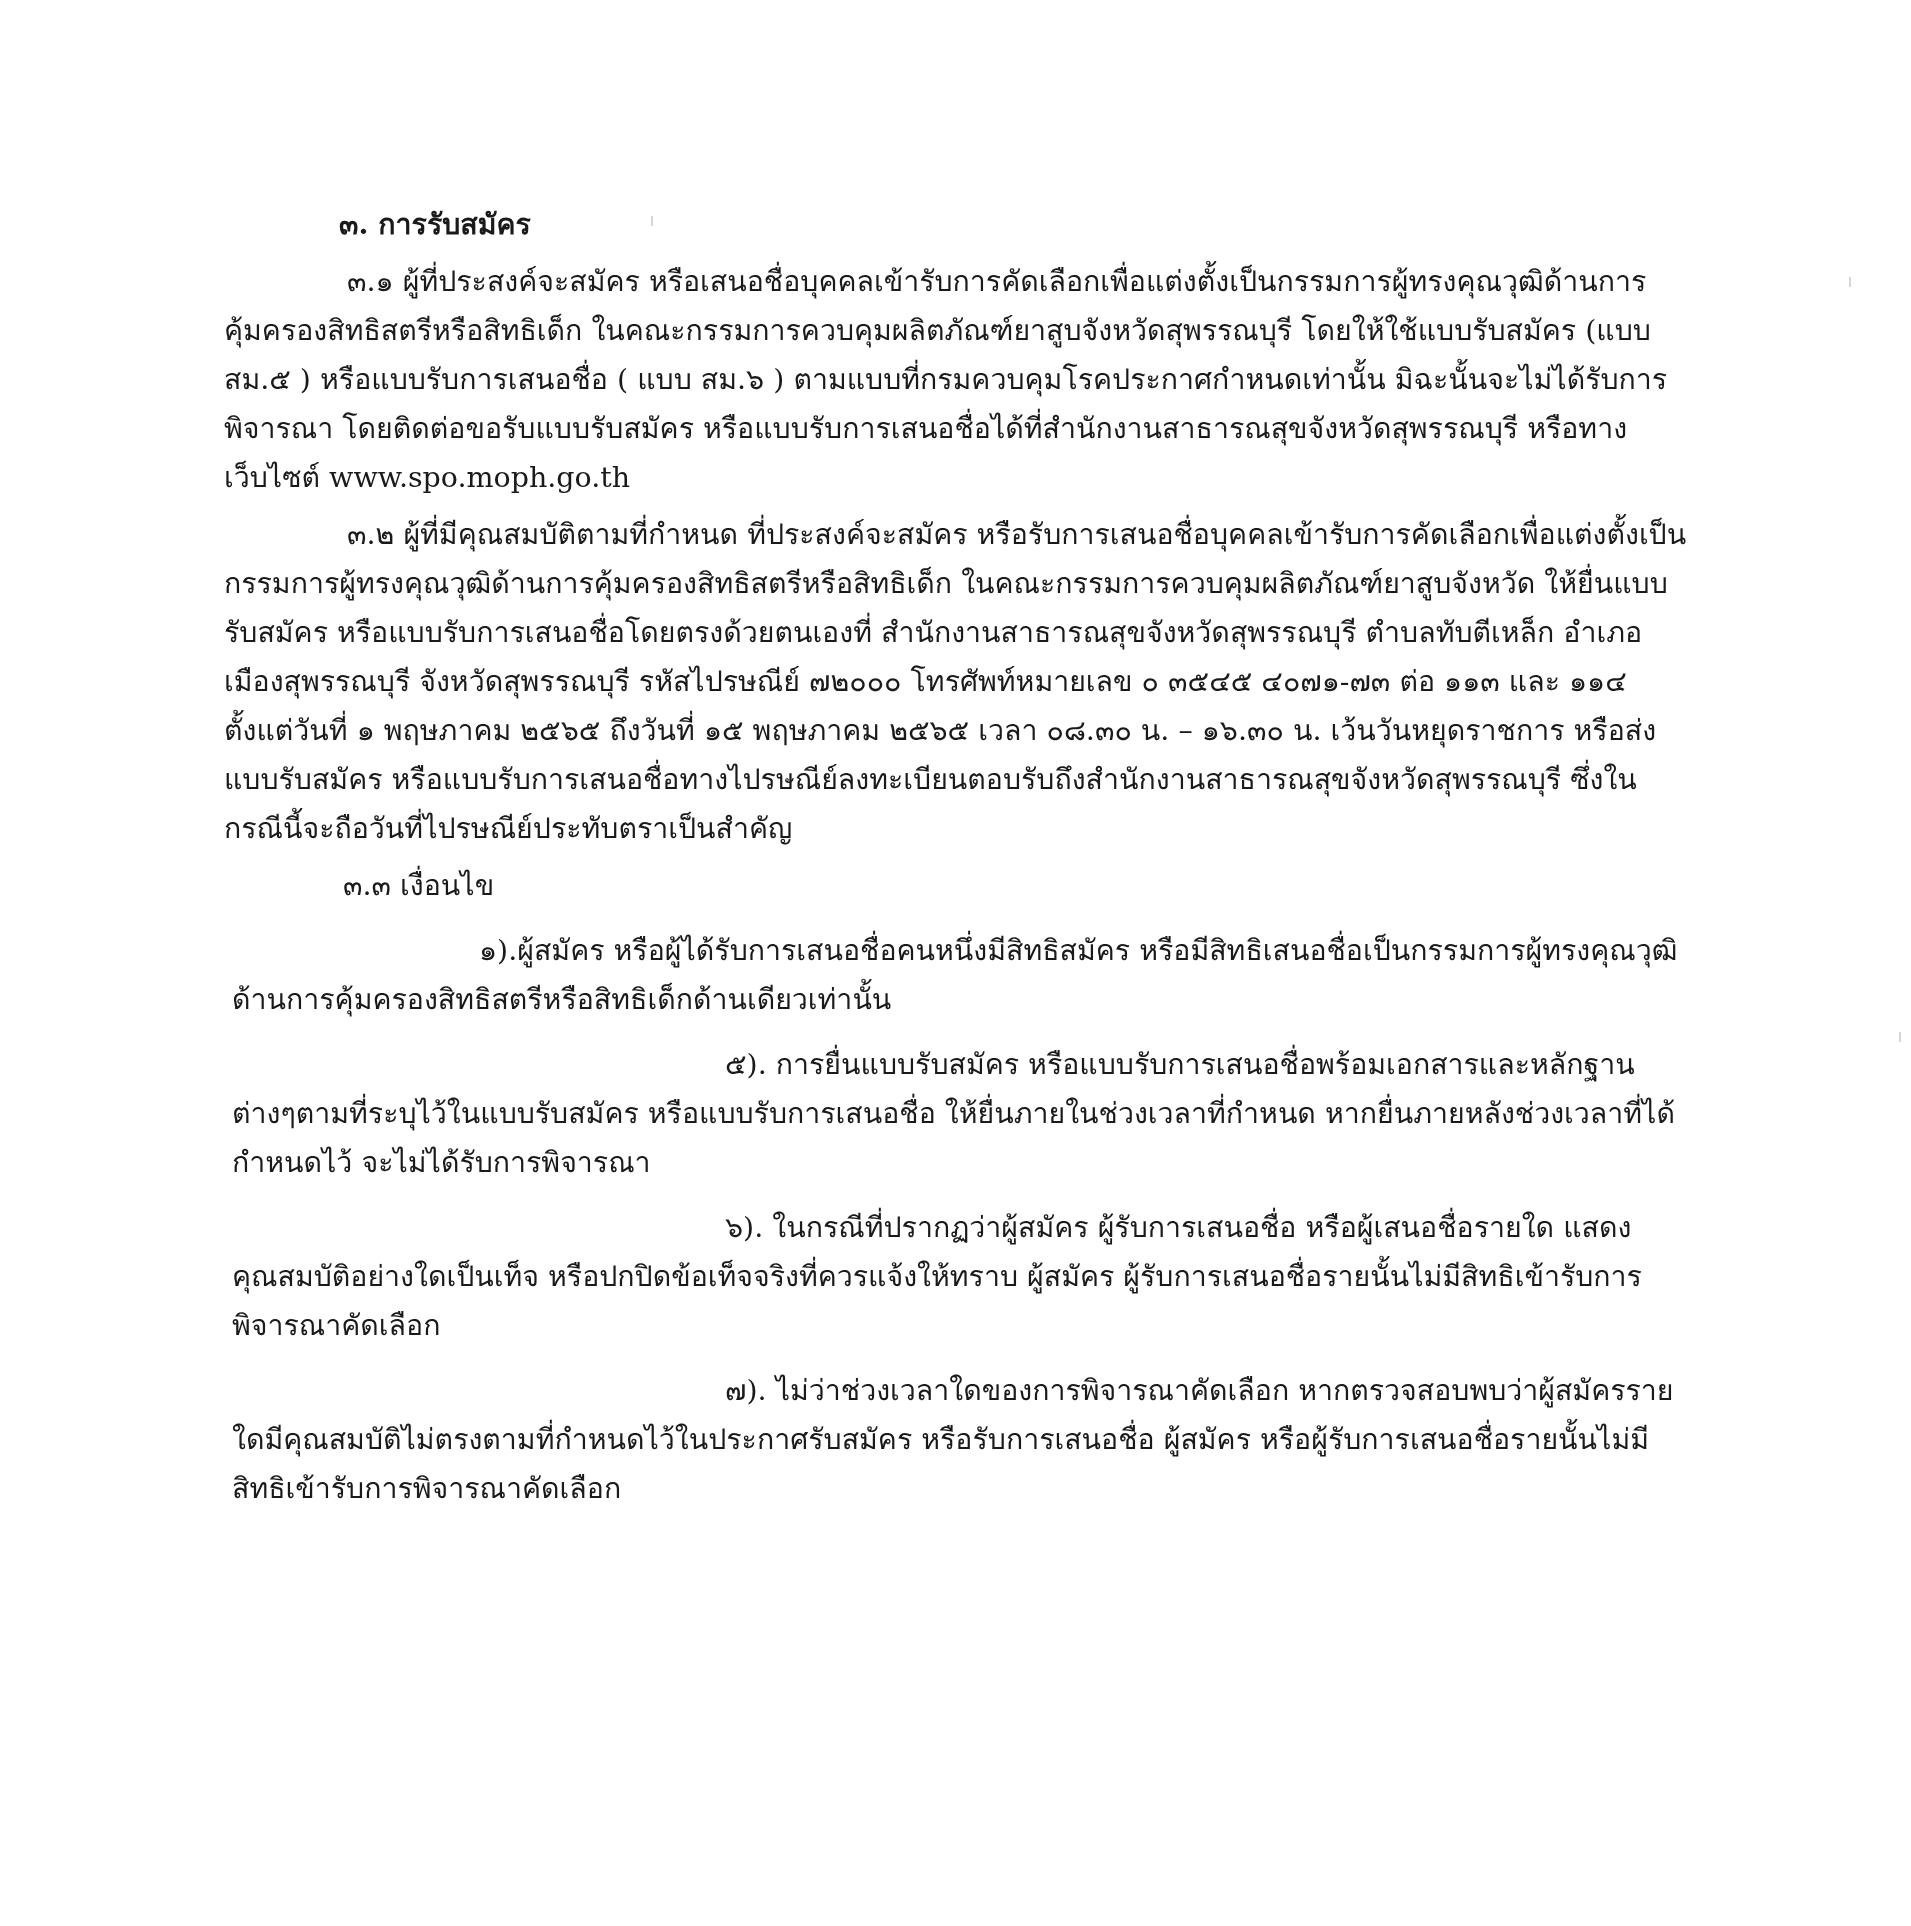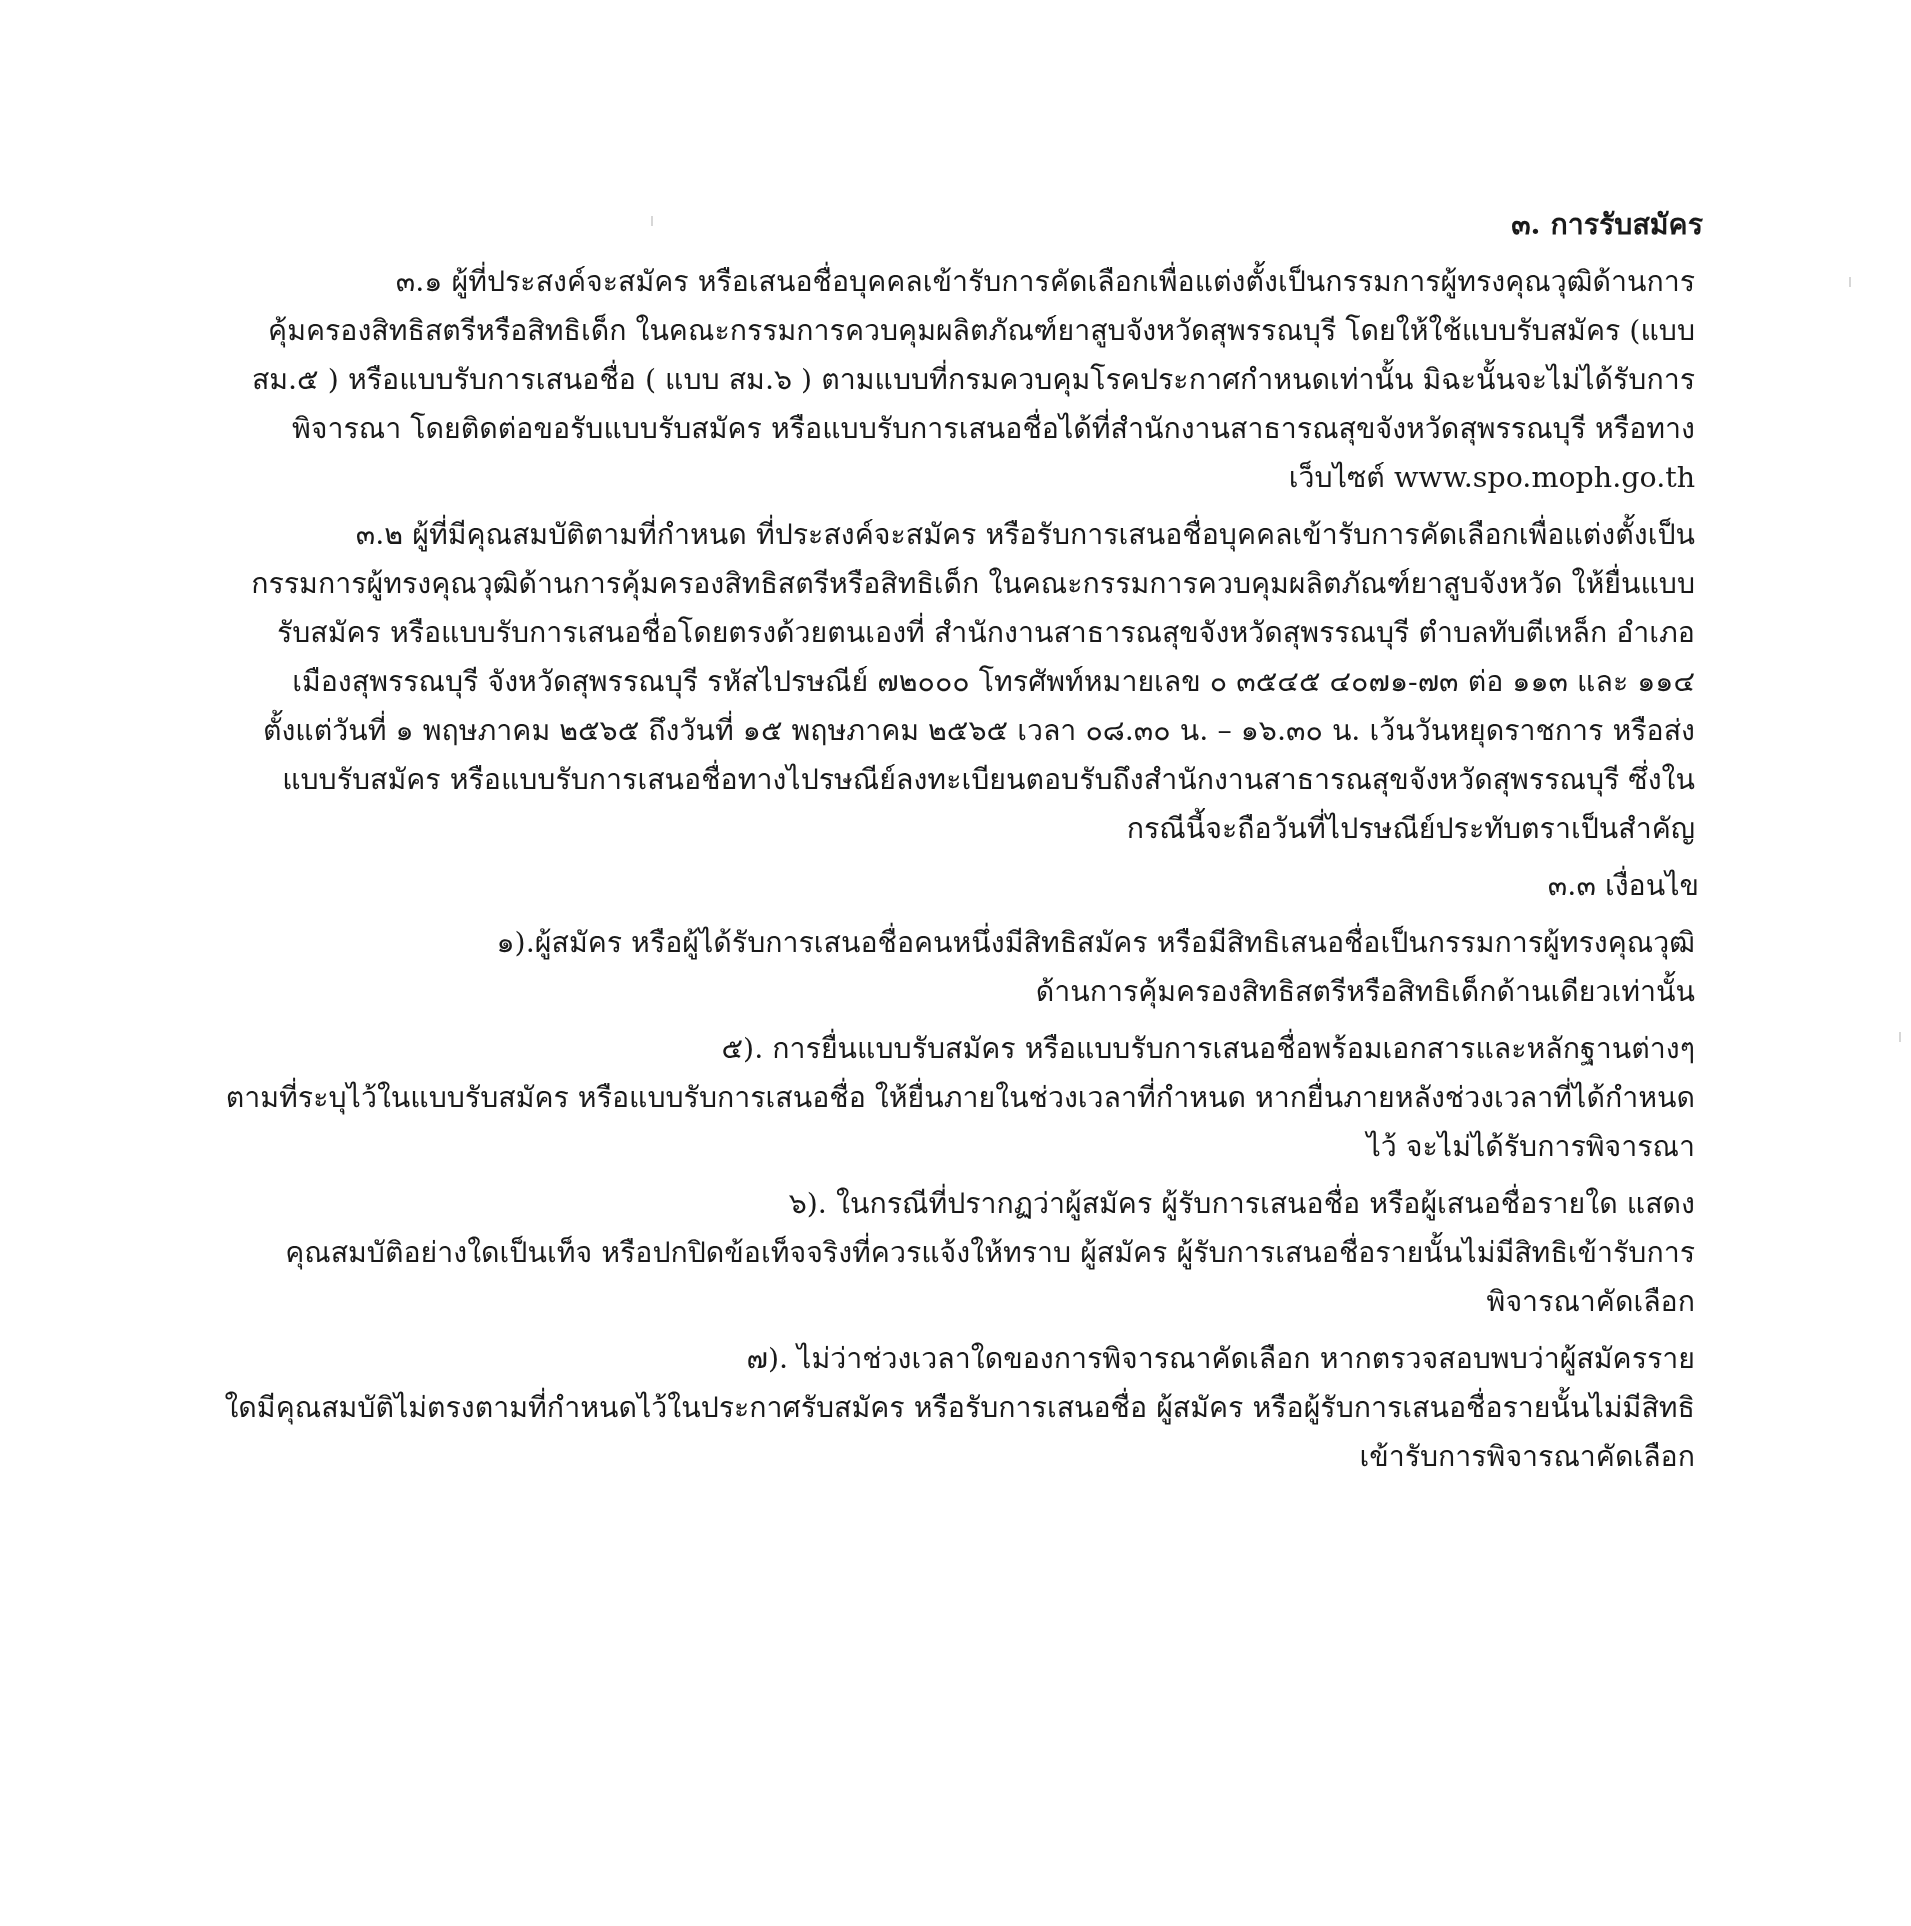--- a/index.html
+++ b/index.html
@@ -4,27 +4,27 @@
 <style>
   html, body { margin: 0; padding: 0; background: #ffffff; }
   body {
     width: 1911px; height: 2702px; position: relative; overflow: hidden;
     font-family: "DejaVu Serif", "Liberation Serif", serif;
     color: #1a1a1a;
   }
   .page { position: absolute; left: 0; top: 0; width: 1911px; height: 2702px; }
   .content {
     position: absolute; left: 216px; top: 200px; width: 1487px;
-    font-size: 28.5px; line-height: 49px; text-align: right;
+    font-size: 28.5px; line-height: 49px;
   }
   .heading { font-weight: bold; padding-left: 123px; margin: 0; }
   .para { margin: 8px; text-indent: 0; }
   .para .indent1 { display: inline-block; width: 123px; }
   .sub-head { margin: 4px; padding-left: 123px; }
-  .cond { margin: 8px; }
+  .cond { margin: 16px; }
   .cond .indent2 { display: inline-block; width: 247px; }
   .cond.level1 .indent2 { width: 247px; }
   .cond.level2 .indent2 { width: 493px; }
   .scan-speck { position: absolute; background: #bdbdbd; width: 2.3px; height: 10px; opacity: 0.6; }
 </style>
 </head>
 <body>
 
 <div class="page">
   <div class="content">

